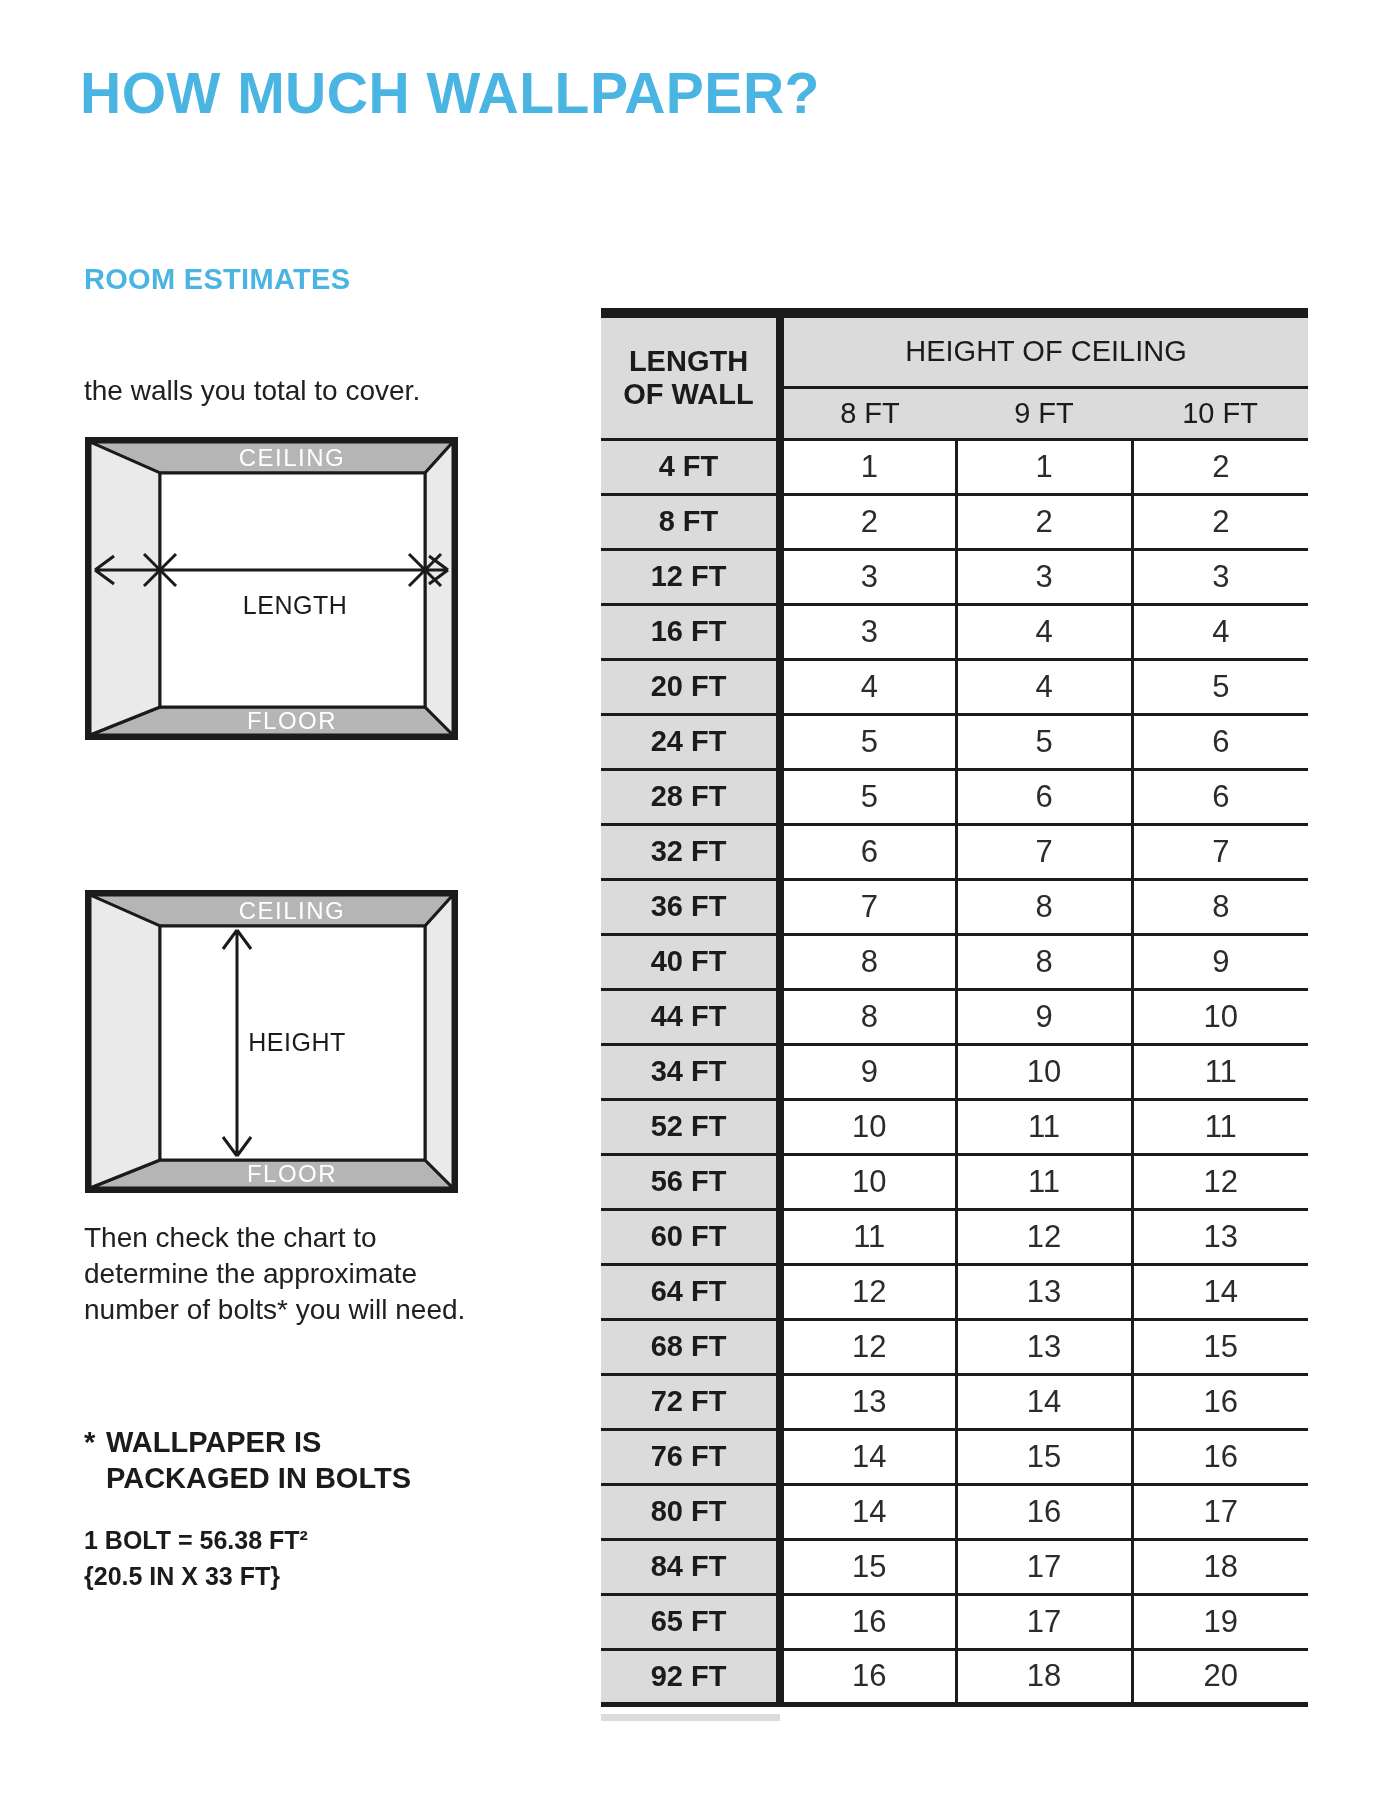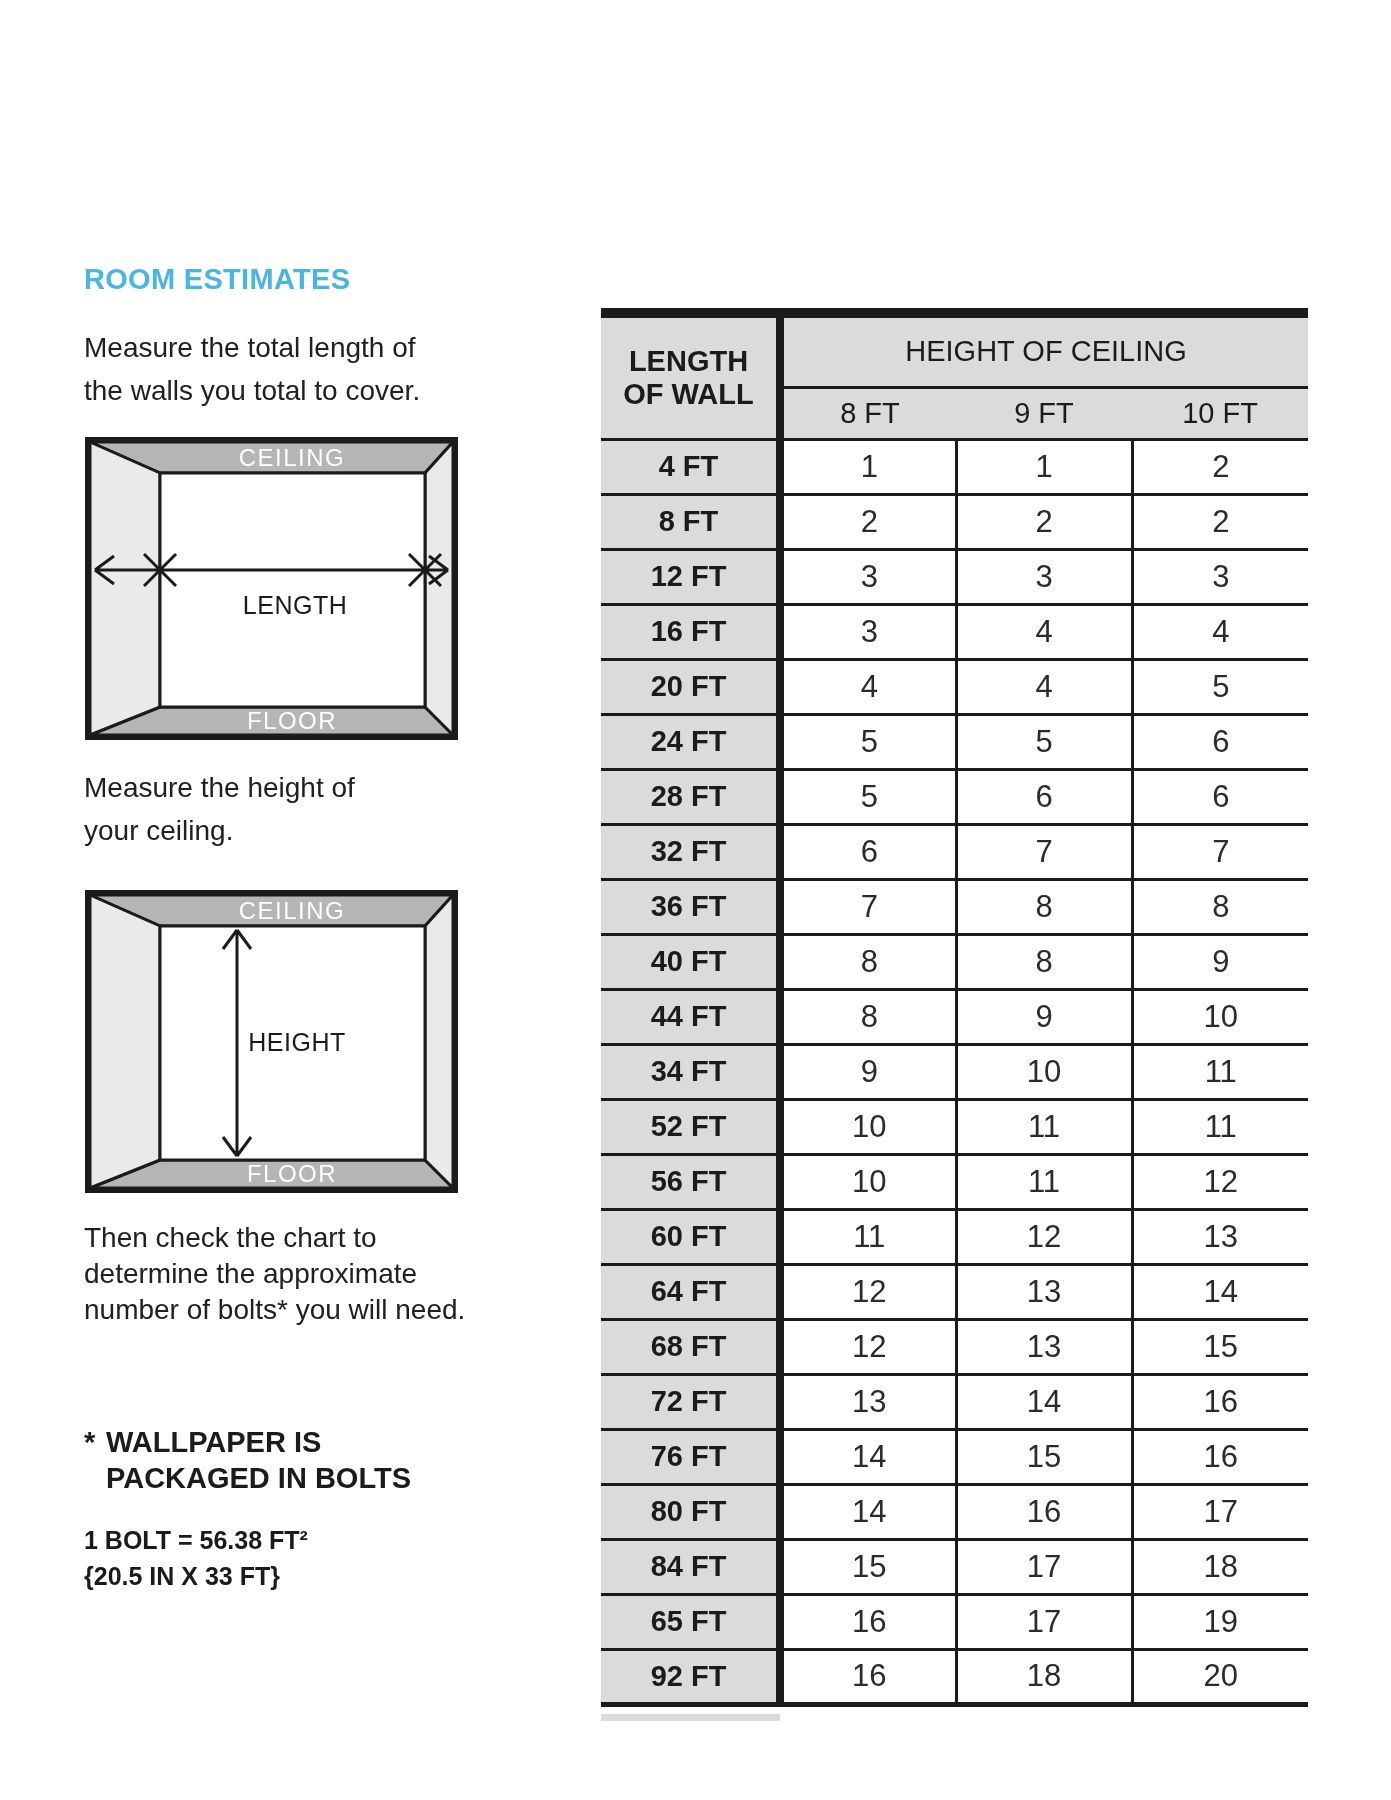--- a/index.html
+++ b/index.html
@@ -66,47 +66,44 @@
   .table-tail {
     position:absolute; left:601px; top:1714px; width:179px; height:7px;
     background:var(--table-gray,#DBDBDB);
   }
 </style>
 </head>
 <body>
 
 <div class="page">
 
+  <h1 class="title">HOW MUCH WALLPAPER?</h1>
 
   <h2 class="subhead left-head">ROOM ESTIMATES</h2>
 
   <p class="body-text" style="top:326px;">
-    <span>Measure the total length of</span><br>
+    <br>
     <span>the walls you total to cover.</span>
   </p>
 
   <svg class="diagram" style="left:85px; top:437px;" width="373" height="303" viewBox="0 0 373 303">
     <polygon class="panel-dark" points="5,5 368,5 340,36 75,36"></polygon>
     <polygon class="panel-dark" points="75,270 340,270 368,298 5,298"></polygon>
     <polygon class="panel-light" points="5,5 75,36 75,270 5,298"></polygon>
     <polygon class="panel-light" points="368,5 340,36 340,270 368,298"></polygon>
     <rect class="backwall" x="75" y="36" width="265" height="234"></rect>
     <rect class="outline" x="3" y="3" width="367" height="297"></rect>
     <text class="panel-label" x="207" y="29" text-anchor="middle">CEILING</text>
     <text class="panel-label" x="207" y="292" text-anchor="middle">FLOOR</text>
     <g class="measure">
       <path d="M10,133 L363,133 M10,133 L29,119 M10,133 L29,147 M363,133 L344,119 M363,133 L344,147 M59,117 L91,149 M59,149 L91,117 M324,117 L356,149 M324,149 L356,117"></path>
     </g>
     <text class="measure-label" x="210" y="177" text-anchor="middle">LENGTH</text>
   </svg>
 
-  <p class="body-text" style="top:766px;">
-    <span>Measure the height of</span><br>
-    <span>your ceiling.</span>
-  </p>
 
   <svg class="diagram" style="left:85px; top:890px;" width="373" height="303" viewBox="0 0 373 303">
     <polygon class="panel-dark" points="5,5 368,5 340,36 75,36"></polygon>
     <polygon class="panel-dark" points="75,270 340,270 368,298 5,298"></polygon>
     <polygon class="panel-light" points="5,5 75,36 75,270 5,298"></polygon>
     <polygon class="panel-light" points="368,5 340,36 340,270 368,298"></polygon>
     <rect class="backwall" x="75" y="36" width="265" height="234"></rect>
     <rect class="outline" x="3" y="3" width="367" height="297"></rect>
     <text class="panel-label" x="207" y="29" text-anchor="middle">CEILING</text>
     <text class="panel-label" x="207" y="292" text-anchor="middle">FLOOR</text>

